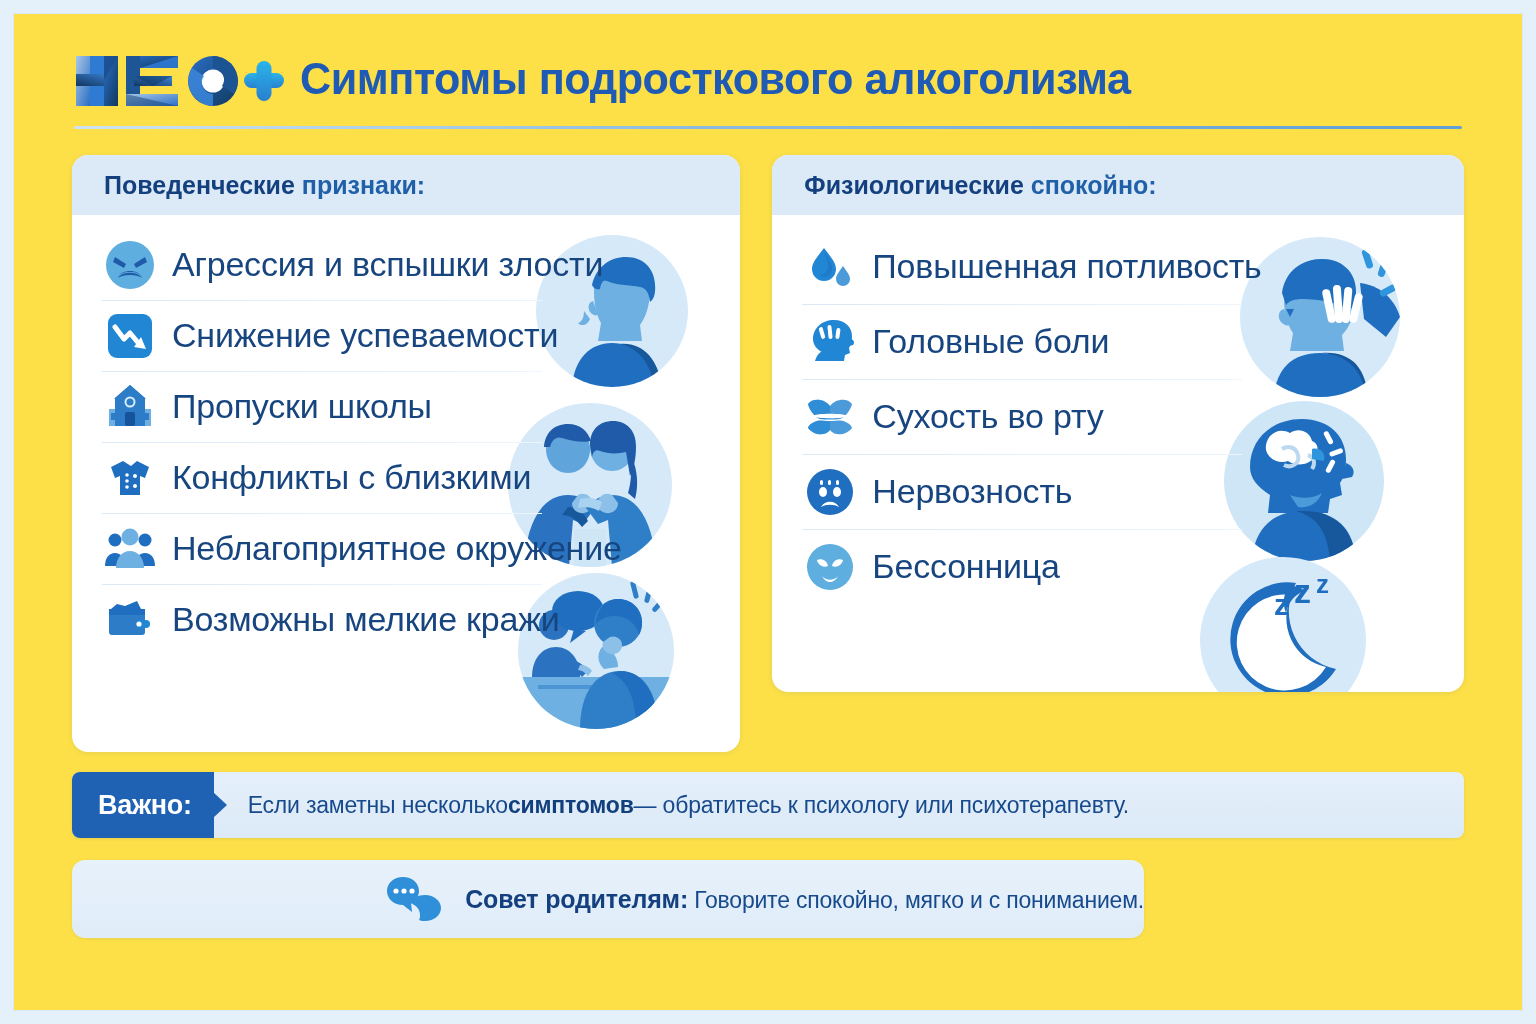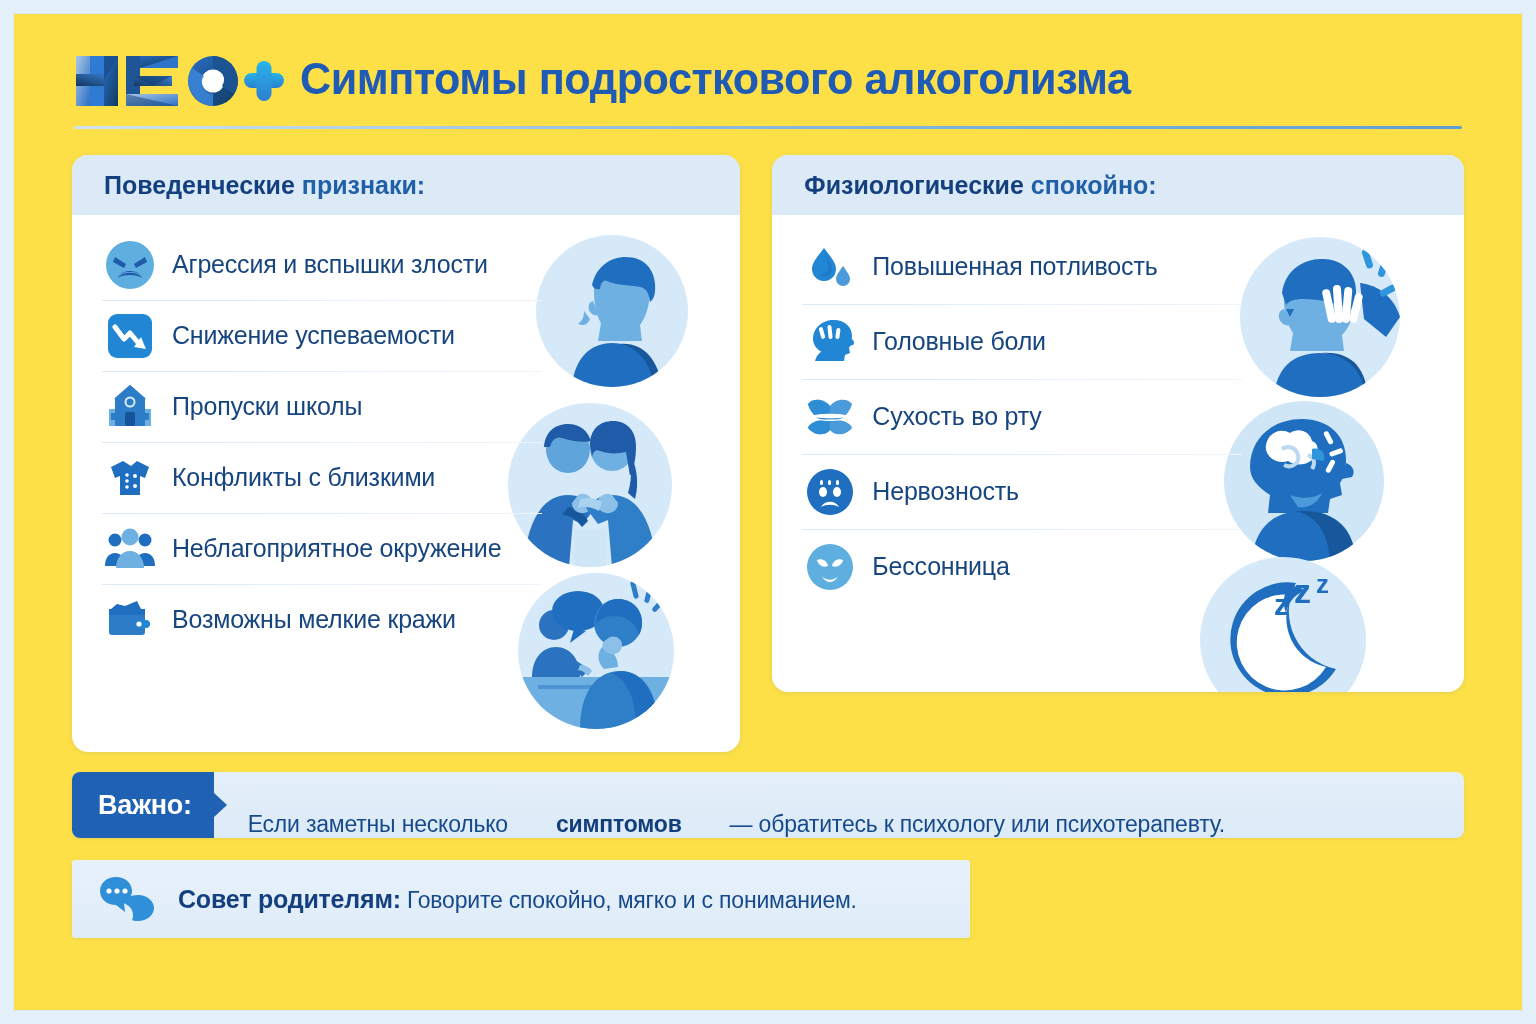--- a/index.html
+++ b/index.html
@@ -78,21 +78,21 @@
   .row + .row::before {
     content: "";
     position: absolute; left: 8px; top: 0;
     height: 1px;
   }
   .panel.left  .row + .row::before { width: 440px; background: linear-gradient(to right,#dbe9f6,#eef5fc); }
   .panel.right .row + .row::before { width: 440px; background: linear-gradient(to right,#dbe9f6,#eef5fc); }
   .row .ico { width: 52px; height: 52px; flex: 0 0 52px; display: flex; align-items: center; justify-content: center; }
   .row .ico svg { display: block; }
   .row .txt {
-    font-size: 25px;
+    font-size: 34px;
     color: #17457f;
     white-space: nowrap;
     letter-spacing: -0.2px;
   }
 
   
   .deco { position: absolute; z-index: 1; }
   .deco svg { display: block; }
 
   
@@ -116,38 +116,38 @@
   }
   .important .tag::after {
     content: "";
     position: absolute; right: -13px; top: 50%;
     transform: translateY(-50%);
     border-left: 14px solid #1f62b4;
     border-top: 13px solid transparent;
     border-bottom: 13px solid transparent;
   }
   .important .body {
-    display: flex; align-items: flex-end;
+    display: flex; align-items: center;
     padding-left: 34px;
     font-size: 23px; color: #174a8c;
     letter-spacing: -0.2px;
-    gap: 48px;
   }
   .important .body b { font-weight: 700; color: #123f7c; }
 
   
   .advice {
     margin: 22px 12px 0 12px;
-    width: 898px; height: 78px;
+    width: 1072px; height: 78px;
     display: flex; align-items: center; gap: 16px;
     background: linear-gradient(to bottom, #e7f1fb, #dfecf8);
-    border-radius: 3px;
+    border-radius: 13px;
     padding-left: 26px;
     box-shadow: 0 1px 3px rgba(60,110,160,0.12);
     box-sizing: border-box;
+    justify-content: flex-end;
   }
   .advice .bubble { flex: 0 0 64px; height: 56px; }
   .advice .txt { font-size: 23px; color: #174a8c; letter-spacing: -0.2px; }
   .advice .txt b { font-size: 25px; font-weight: 700; color: #14407f; }
 </style>
 </head>
 <body>
 
 <div class="poster">
   <div class="card">

